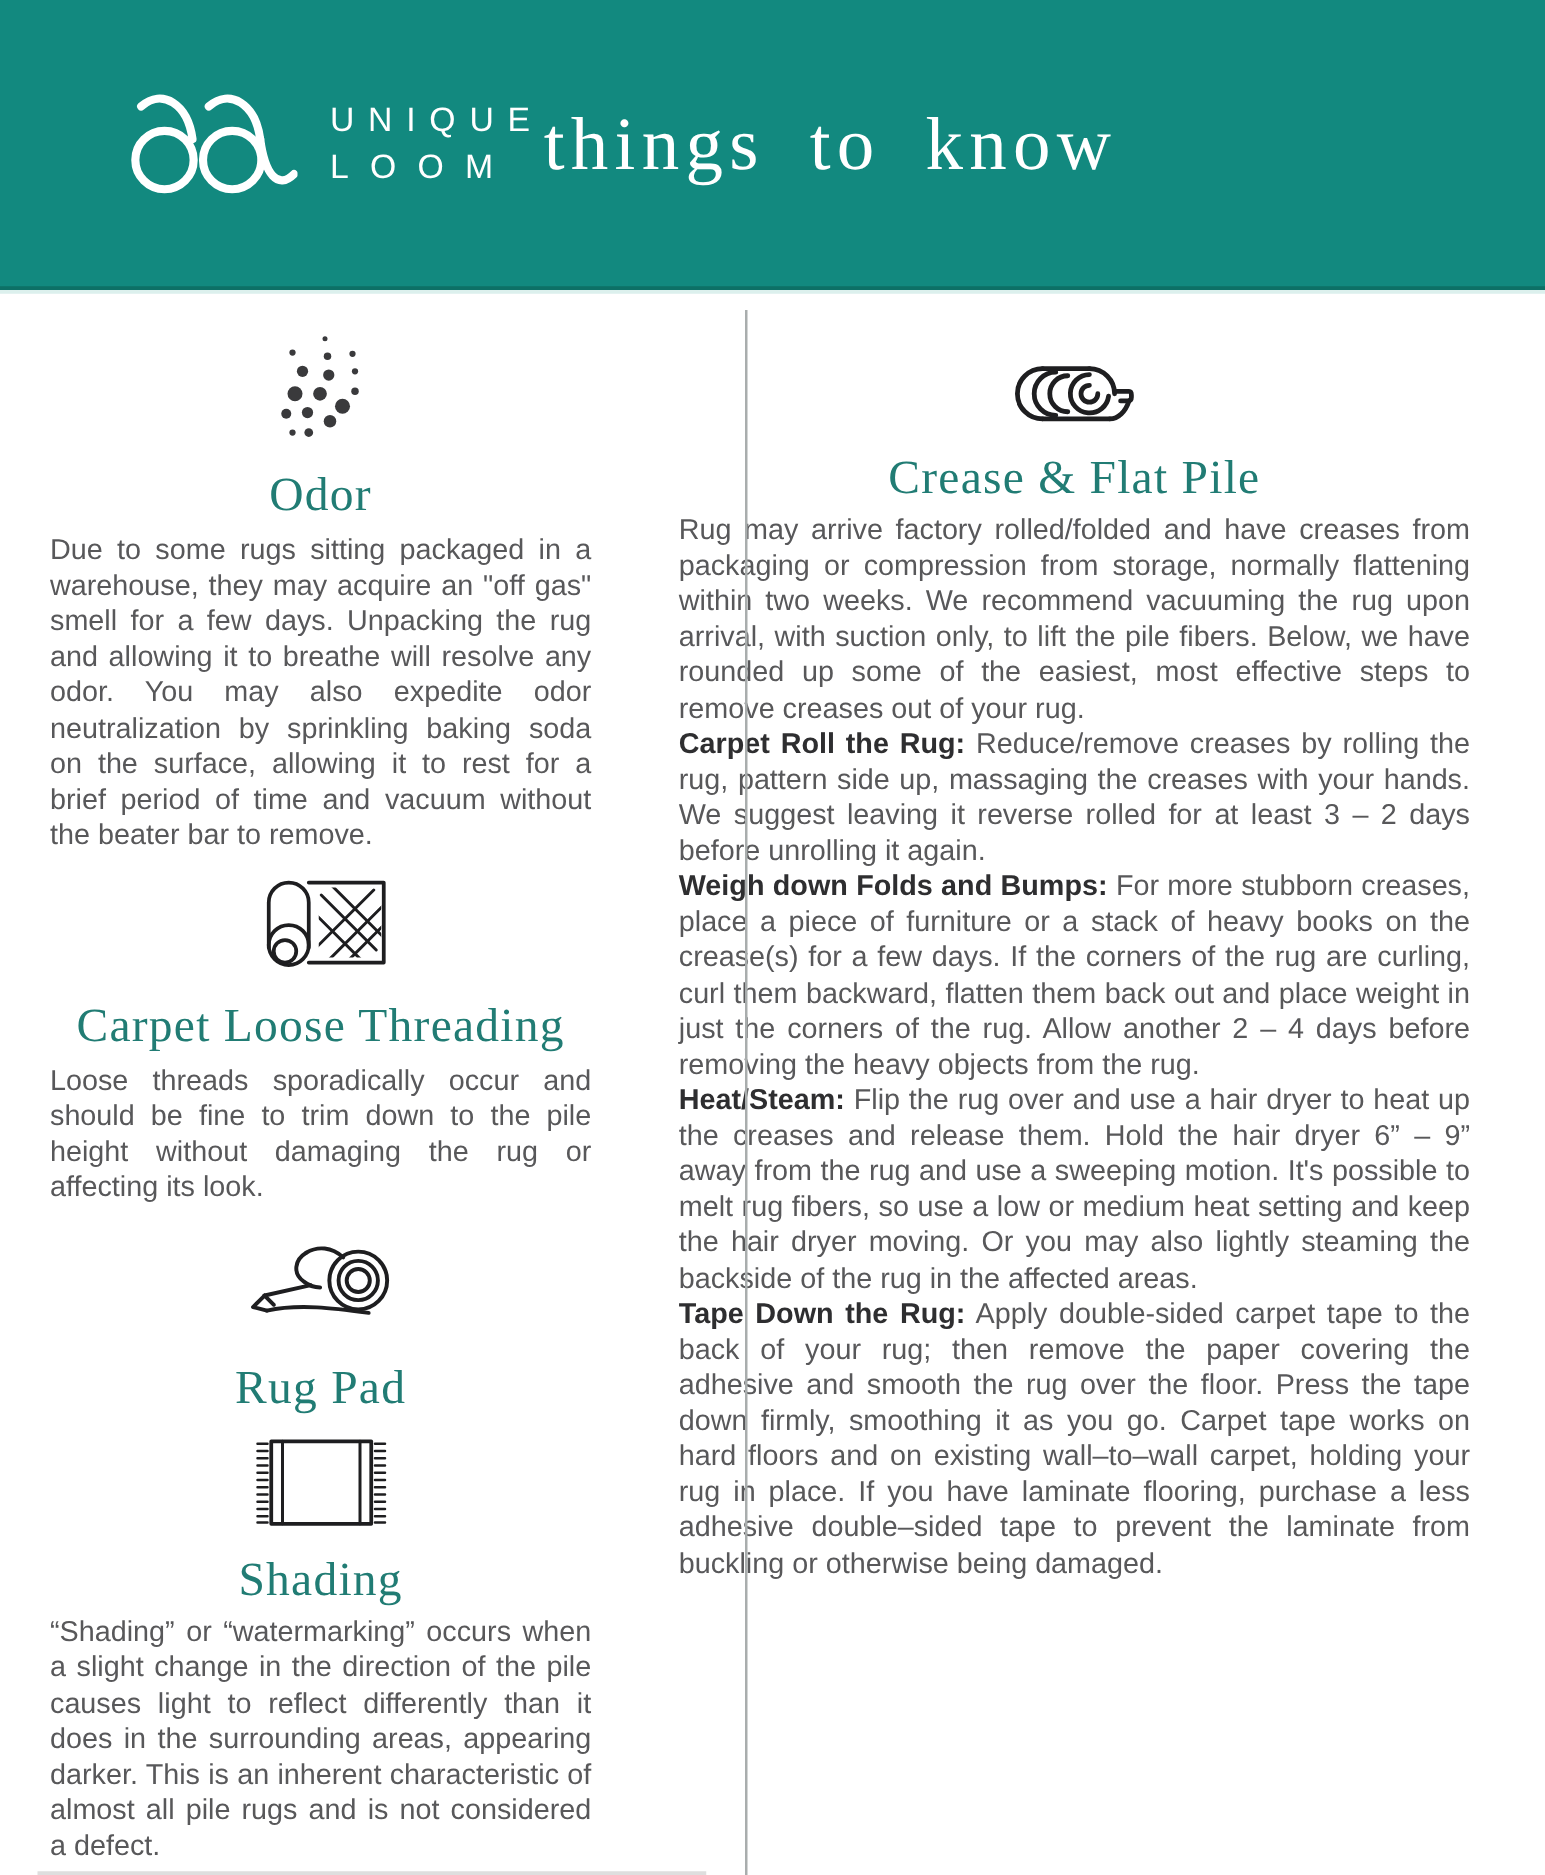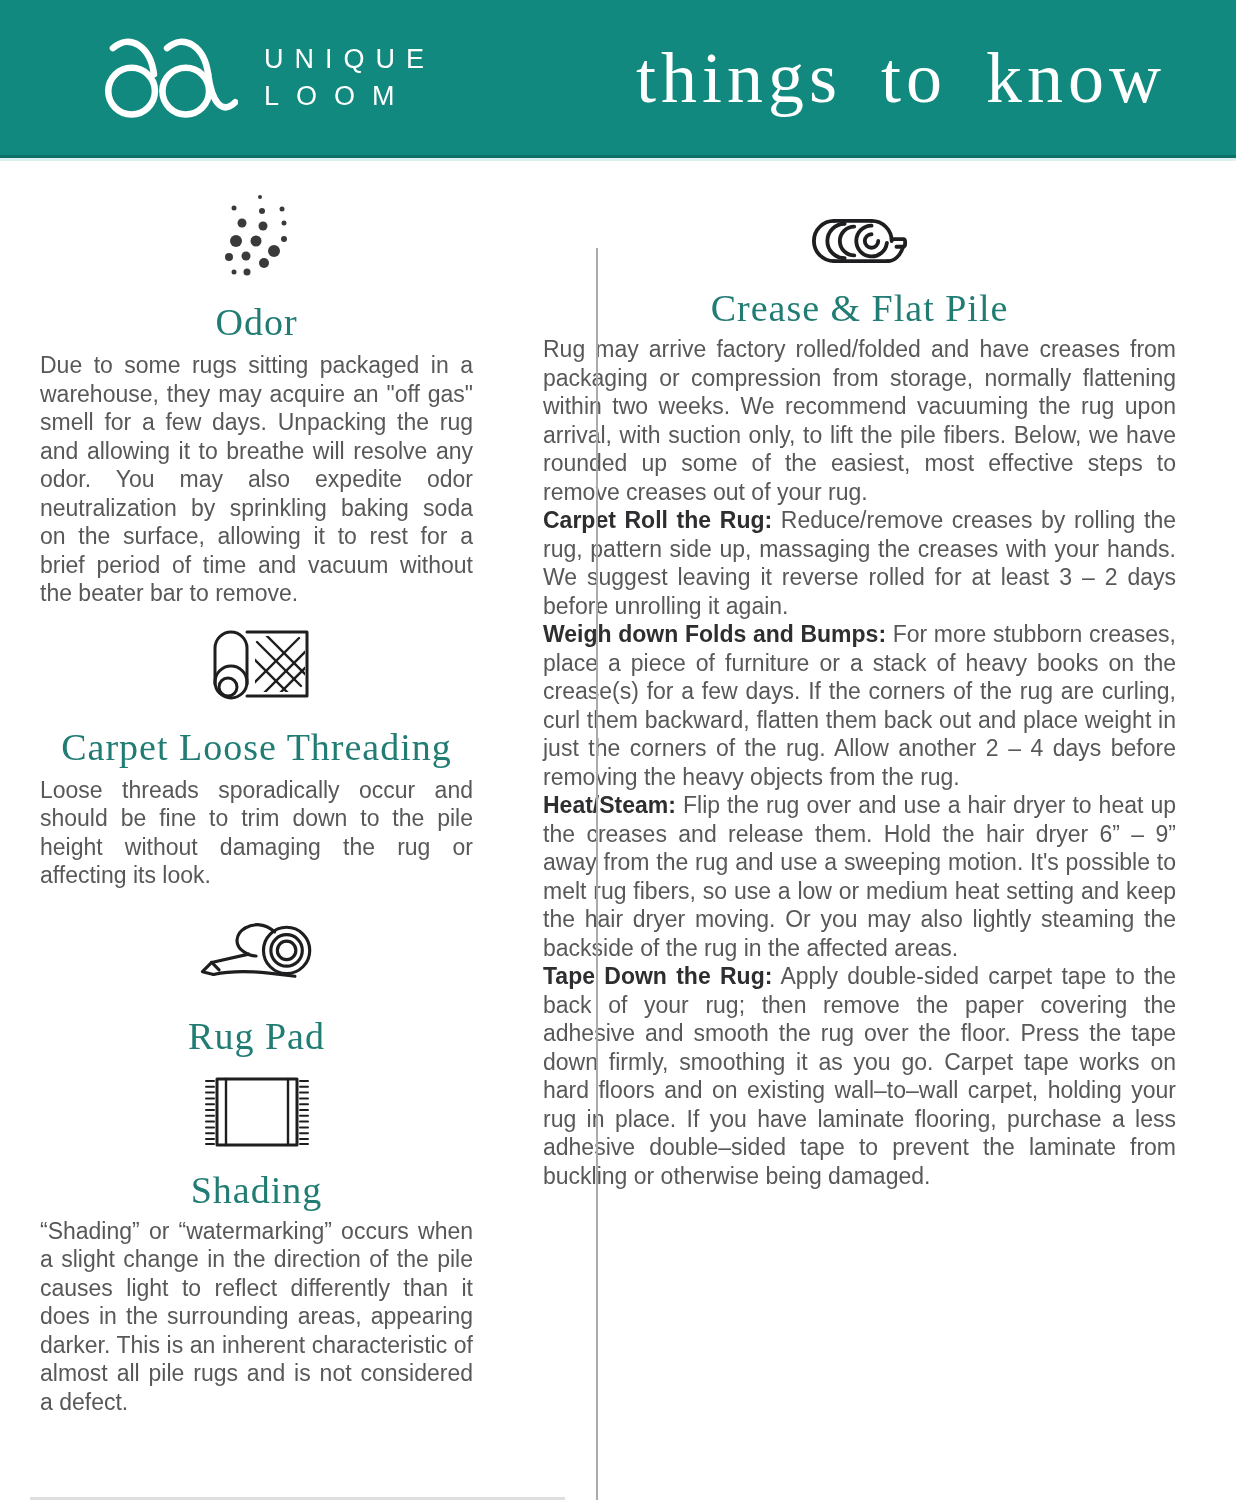--- a/index.html
+++ b/index.html
@@ -2,34 +2,34 @@
 <html><head>
 <meta charset="utf-8">
 <style>
   html,body { margin:0; padding:0; }
   body {
     width:1236px; height:1500px; overflow:hidden; position:relative;
     background:#ffffff; font-family:"Liberation Sans", sans-serif;
   }
   
   .header {
-    box-sizing:border-box; height:158px; background:#12897F;
+    box-sizing:border-box; height:232px; background:#12897F;
     display:flex; align-items:center; padding:0 60px 0 98px;
     border-bottom:3px solid #0D7066;
   }
   .header-glow { height:3px; background:#DCF0ED; }
   .brand { display:flex; align-items:center; gap:26px; flex:0 0 auto; }
   .logo-svg { display:block; }
   .brand-text { color:#ffffff; font-size:27px; font-weight:400; }
   .brand-line1 { letter-spacing:11px; }
   .brand-line2 { letter-spacing:17px; text-align:left; margin-top:6px; }
   .page-title {
-    flex:1; text-align:right; color:#ffffff;
+    flex:1; text-align:left; color:#ffffff;
     font-family:"Liberation Serif", serif; font-weight:400;
-    font-size:72px; letter-spacing:5px; word-spacing:16px;
+    font-size:60px; letter-spacing:5px; word-spacing:16px;
     padding-right:10px; line-height:1;
   }
   
   .content { display:flex; }
   .col-left  { box-sizing:border-box; width:508px; padding:14px 35px 0 40px;border-radius:24px; }
   .col-right { box-sizing:border-box; width:699px; padding:0 31px 0 35px; }
   .divider-v {
     position:absolute; left:596px; top:248px; bottom:0; width:2px;
     background:#A9ADAD;
   }

